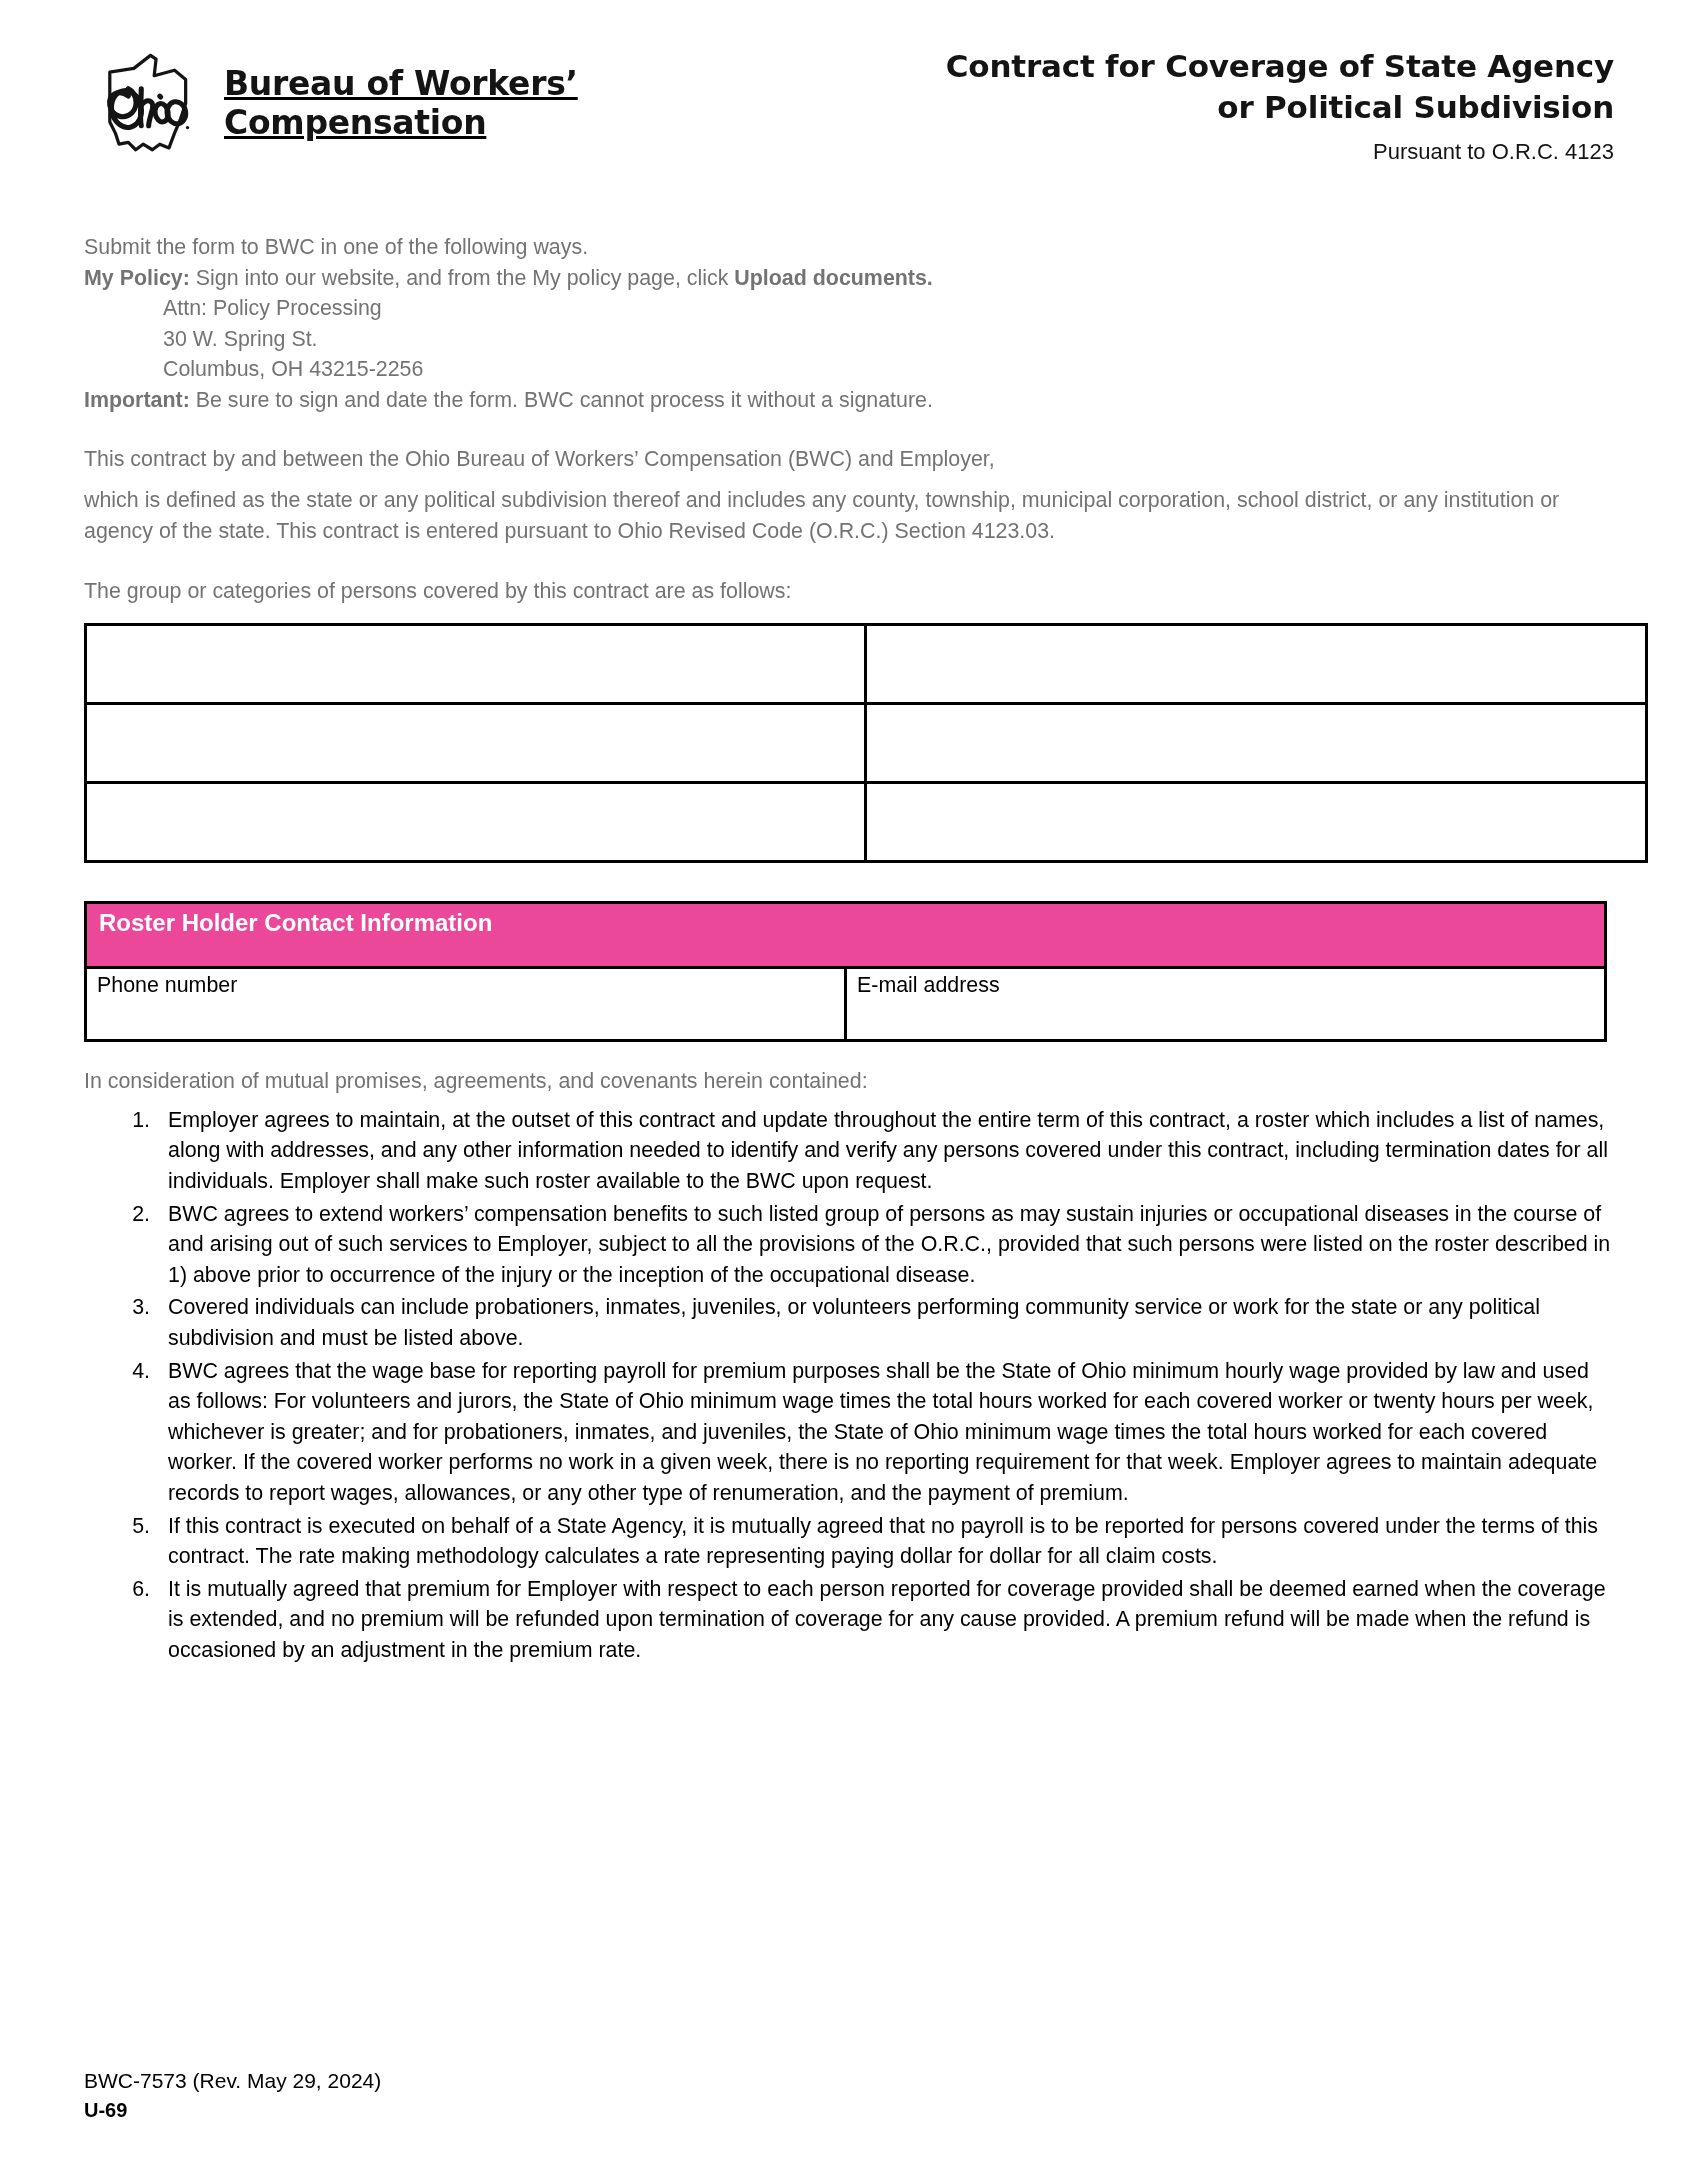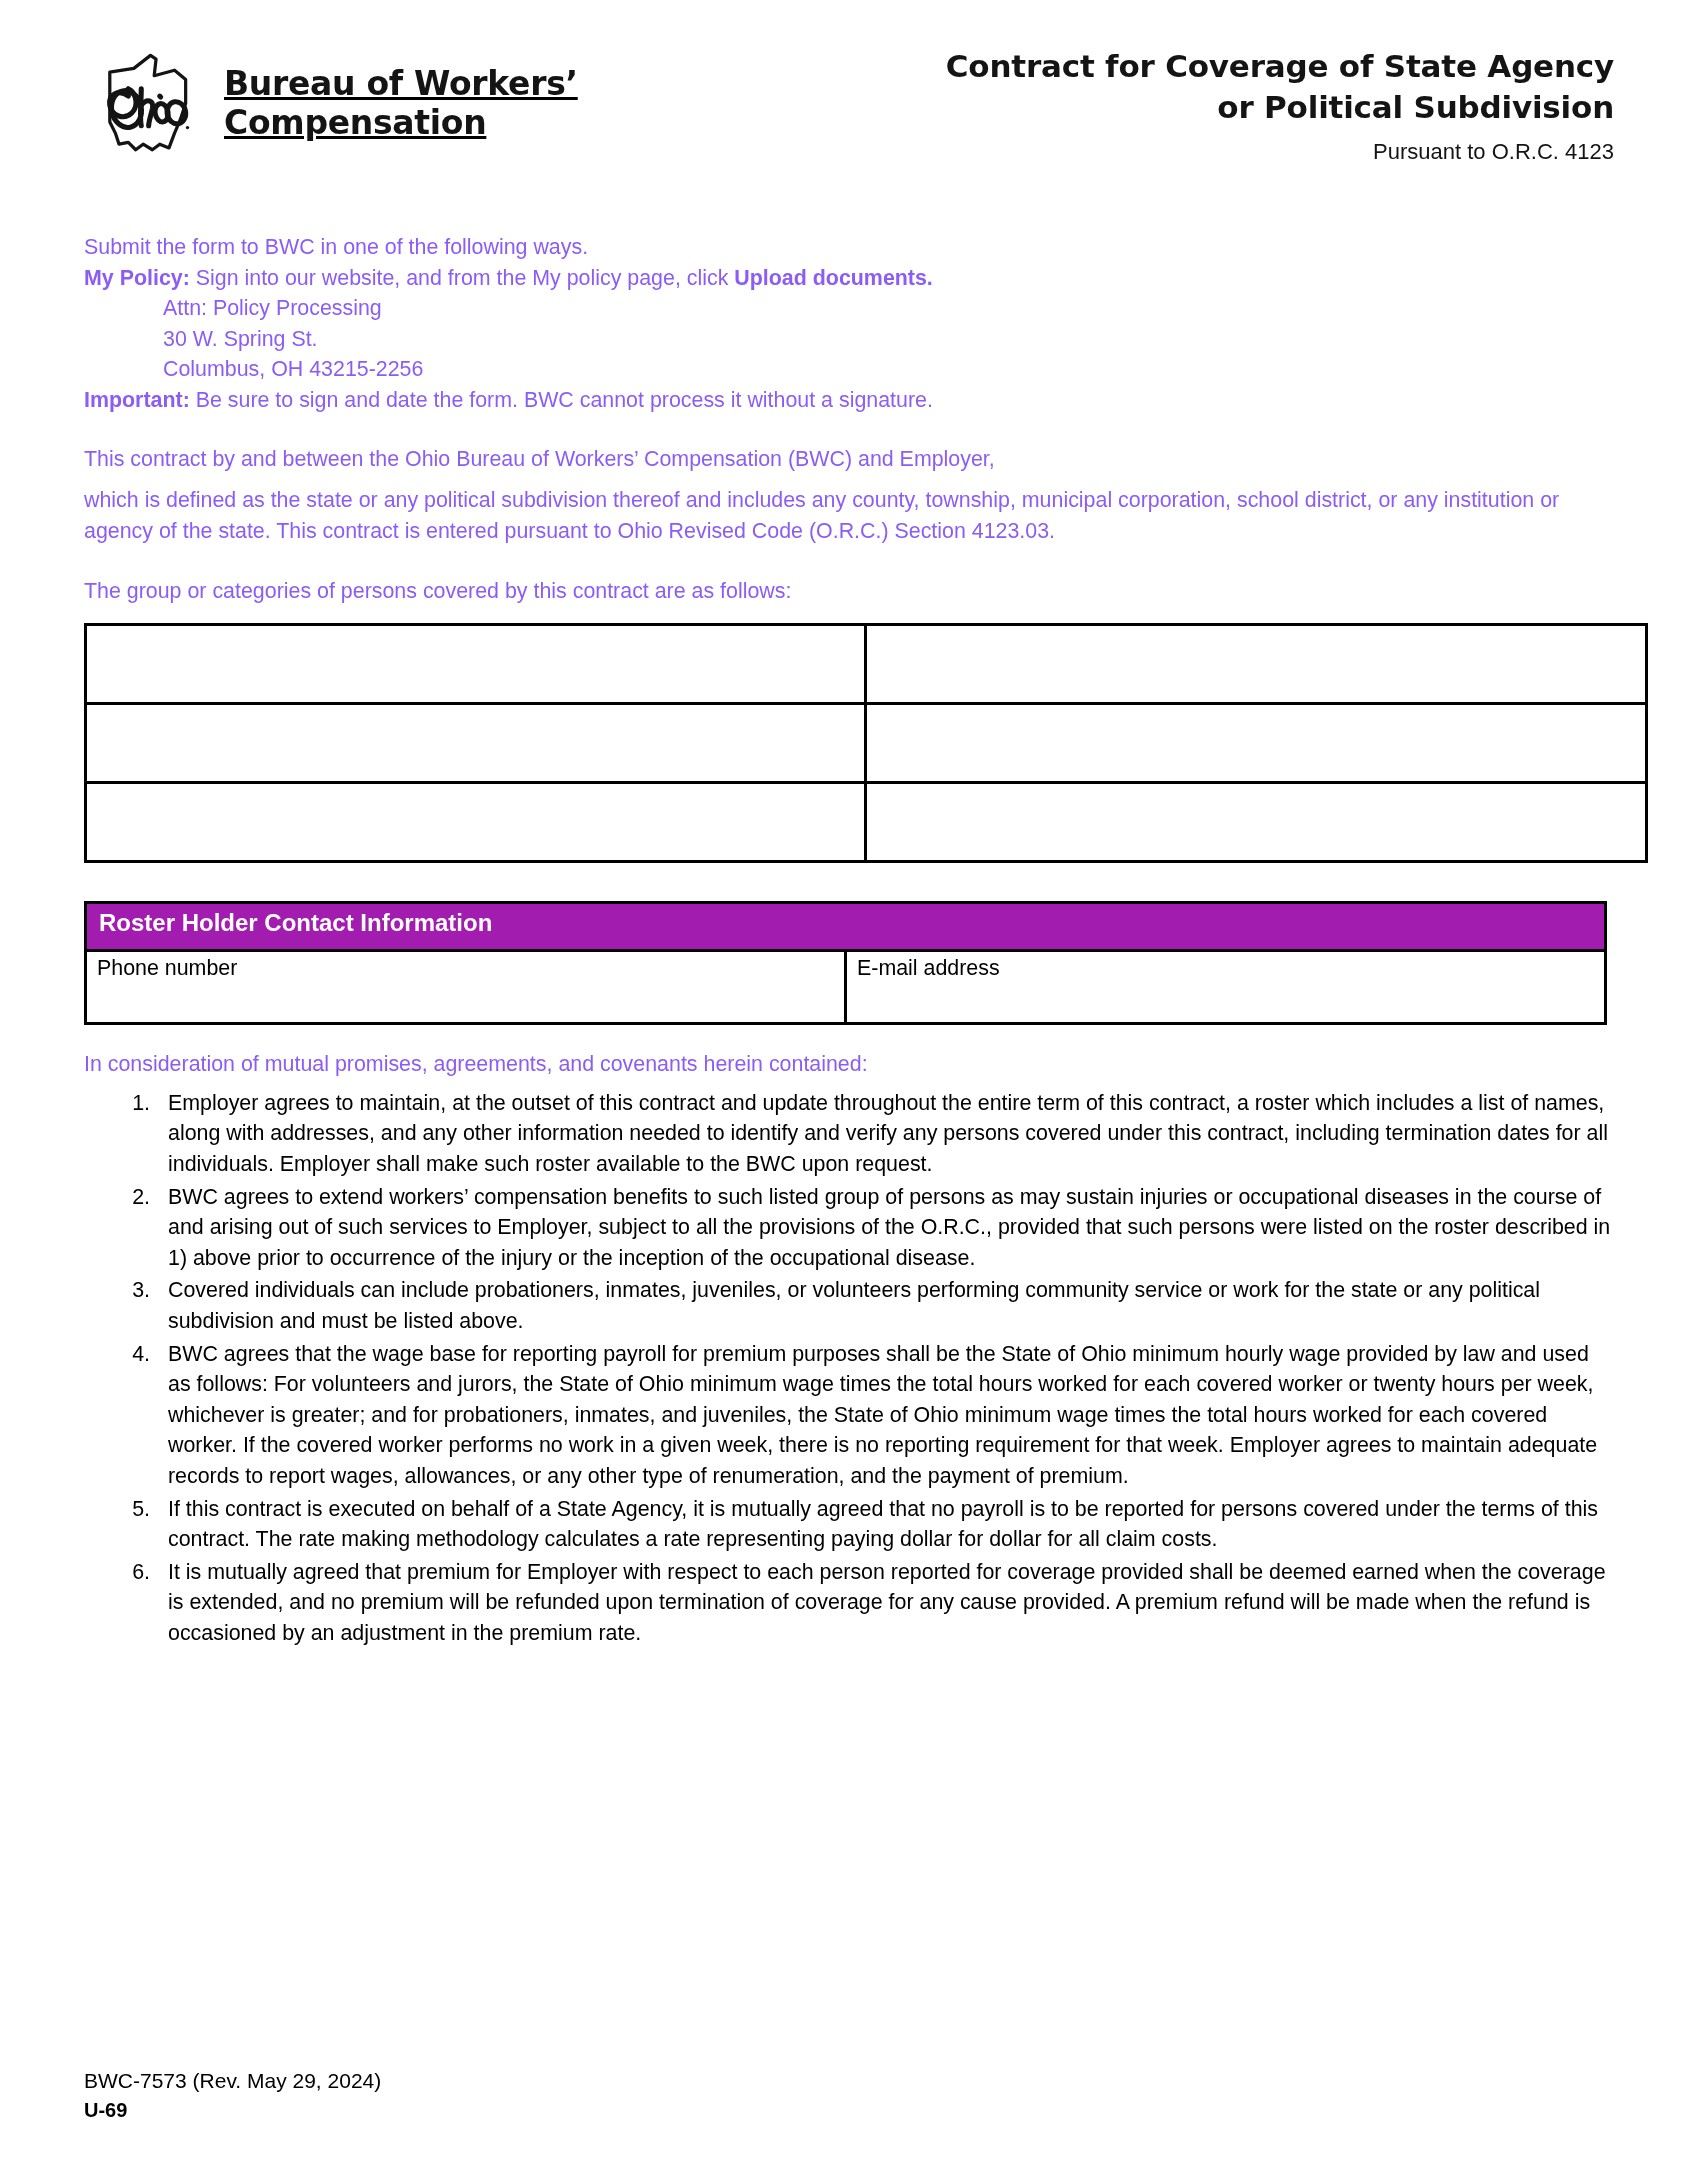--- a/index.html
+++ b/index.html
@@ -78,21 +78,21 @@
   
   .content {
     position: absolute;
     left: 84px;
     top: 232px;
     width: 1532px;
   }
   .txt {
     font-size: 21.4px;
     line-height: 1.43;
-    color: #8b5cf6;
+    color: #737373;
   }
   .b { font-weight: bold; }
 
   .submit-lines { margin: 0; }
   .submit-lines .ln { white-space: nowrap; }
   .ln-indent { padding-left: 79px; }
 
   .lead-label {
     display: inline-block;
     font-weight: bold;
@@ -148,26 +148,26 @@
     width: 1523px;
   }
   table.roster td {
     border: 3px solid #000;
     vertical-align: top;
     padding: 4px 10px;
     font-size: 21.4px;
     height: 62px;
   }
   table.roster td.hdr {
-    background: #a21caf;
+    background: #ec4899;
     color: #ffffff;
     font-weight: bold;
     font-size: 24px;
     height: 32px;
-    padding: 5px 12px 8px 12px;
+    padding: 5px 12px 25px 12px;
   }
 
   
   .consider { margin-top: 24px; }
   ol.terms {
     margin: 8px 0 0 0;
     padding-left: 72px;
     font-size: 21.4px;
     line-height: 1.43;
   }

